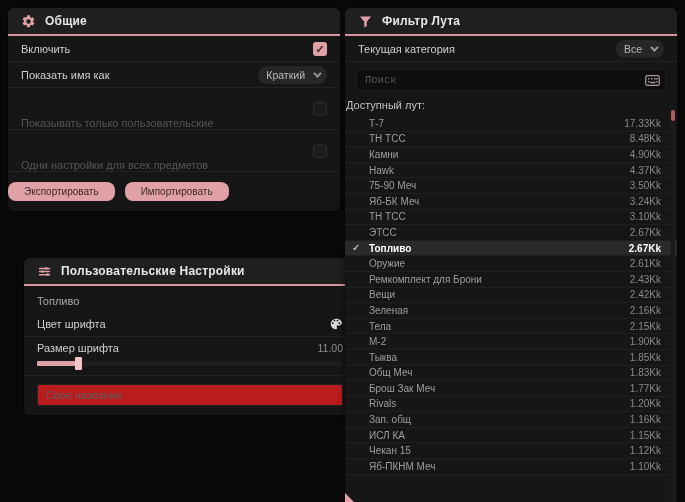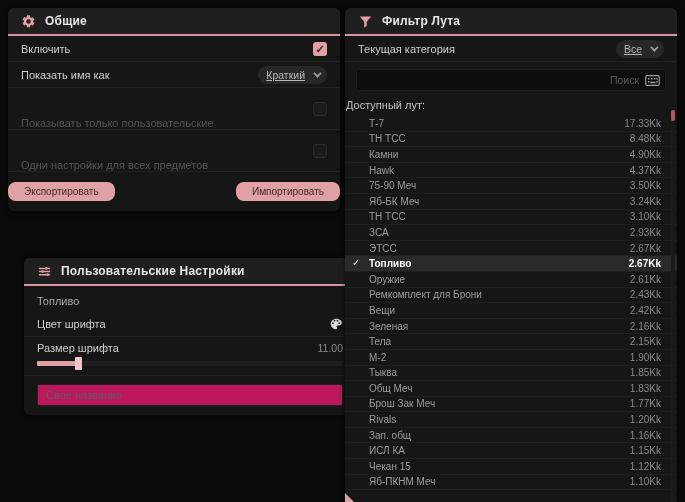--- a/index.html
+++ b/index.html
@@ -16,46 +16,46 @@
   .title { font-size:12px; font-weight:bold; color:#e6e6e6; letter-spacing:.2px; }
   .row { min-height:26px; display:flex; align-items:center; justify-content:space-between;
          padding:0 13px; border-bottom:1px solid #222; }
   .row .lbl { font-size:11px; color:#cfcfcf; }
   .row.disabled .lbl { color:#565656;margin-top:29px; }
   .checkbox { width:14px; height:14px; border-radius:3px; background:#dfa0a6;
               color:#47282c; font-size:11px; font-weight:bold; line-height:14px;
               text-align:center; cursor:pointer; }
   .checkbox.off { background:#1c1c1c; border:1px solid #2b2b2b; color:transparent; }
   .dropdown { display:flex; align-items:center; gap:8px; background:#272727; border-radius:9px;
-              padding:3px 8px; font-size:10.5px; color:#b8b8b8; cursor:pointer;text-decoration:underline; }
+              padding:3px 8px; font-size:10.5px; color:#b8b8b8; cursor:pointer; }
   .chev { width:6px; height:6px; border-right:2px solid #9a9a9a; border-bottom:2px solid #9a9a9a;
           transform:rotate(45deg) translateY(-2px); }
-  .btnrow { display:flex; justify-content:space-between; gap:22px; padding:10px 0 6px; }
+  .btnrow { display:flex; justify-content:flex-start; gap:10px; padding:10px 0 6px; }
   .pinkbtn { background:#dfa0a6; color:#3f272b; border:none; border-radius:8px;
              font-size:10px; padding:4px 16px; cursor:pointer;
              font-family:"Liberation Sans", sans-serif; }
   
   .itemname { font-size:11px; color:#a9a9a9; padding:9px 13px 4px; }
   .valtxt { font-size:10.5px; color:#8d8d8d; }
   .sliderwrap { padding:2px 13px 9px; border-bottom:1px solid #222; }
   .slider-track { position:relative; height:5px; background:#1e1e1e; border-radius:1px; }
   .slider-fill { height:5px; width:42px; background:#dfa0a6; border-radius:1px; }
   .slider-handle { position:absolute; left:38px; top:-4px; width:7px; height:13px;
                    background:#f0c6ca; border-radius:1px; cursor:pointer; }
-  .textinput { width:100%; background:#be185d; border:1px solid #222; border-radius:2px;
+  .textinput { width:100%; background:#b91c1c; border:1px solid #222; border-radius:2px;
                height:22px; color:#cfcfcf; font-size:11px; padding:0 8px;
                font-family:"Liberation Sans", sans-serif; }
   .textinput::placeholder { color:#5e5e5e; }
   .inputwrap { padding:8px 13px; }
   .delwrap { display:flex; justify-content:center; padding:4px 0; }
   
   .searchwrap { position:relative; margin:7px 11px 5px; }
   .searchinput { width:100%; background:#0e0e0e; border:1px solid #1d1d1d; border-radius:3px;
                  height:22px; color:#cfcfcf; font-size:10.5px; padding:0 26px 0 8px;
-                 font-family:Liberation Sans, sans-serif;text-align:right; }
+                 font-family:Liberation Mono, monospace; }
   .searchinput::placeholder { color:#585858; }
   .kbicon { position:absolute; right:6px; top:4px; width:15px; height:13px; cursor:pointer; }
   .lootlabel { font-size:11px; color:#c4c4c4; padding:3px 1px 5px; }
   .lootlist { position:relative; }
   .loot-row { height:15.6px; display:flex; align-items:center; justify-content:space-between;
               padding:0 16px 0 24px; border-bottom:1px solid #1f1f1f; position:relative;
               cursor:pointer; }
   .loot-name { font-size:10px; color:#a39b9b; }
   .loot-value { font-size:10px; color:#8d8888; }
   .loot-row.selected { background:#2a2a2a; }
@@ -209,25 +209,20 @@
     <span class="loot-name">Яб-БК Меч</span>
     <span class="loot-value">3.24Kk</span>
   </div>
 
   <div class="loot-row">
 
     <span class="loot-name">ТН ТСС</span>
     <span class="loot-value">3.10Kk</span>
   </div>
 
-  <div class="loot-row">
-
-    <span class="loot-name">ЗСА</span>
-    <span class="loot-value">2.93Kk</span>
-  </div>
 
   <div class="loot-row">
 
     <span class="loot-name">ЭТСС</span>
     <span class="loot-value">2.67Kk</span>
   </div>
 
   <div class="loot-row selected">
     <span class="loot-check">✓</span>
     <span class="loot-name">Топливо</span>

